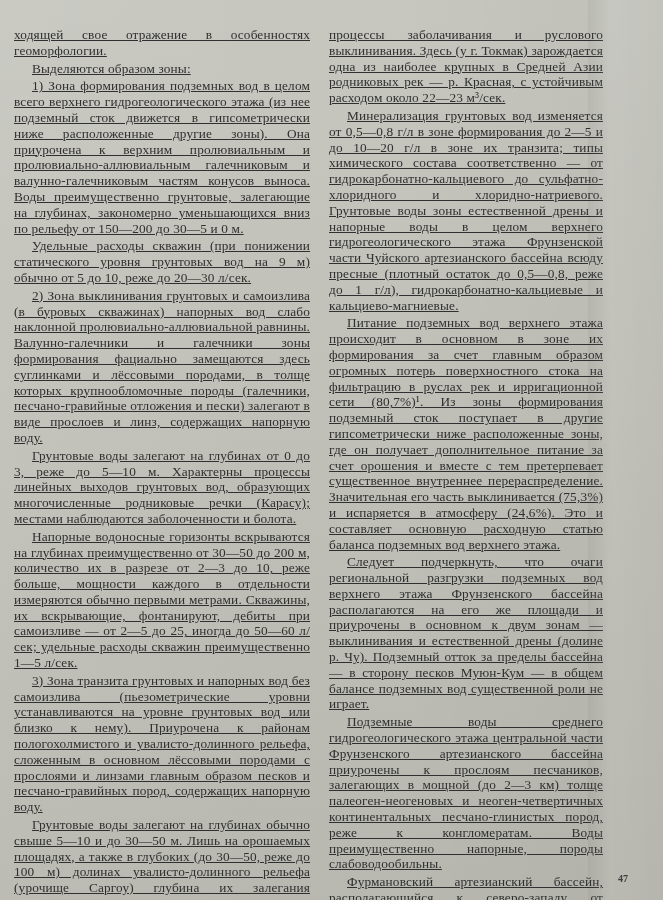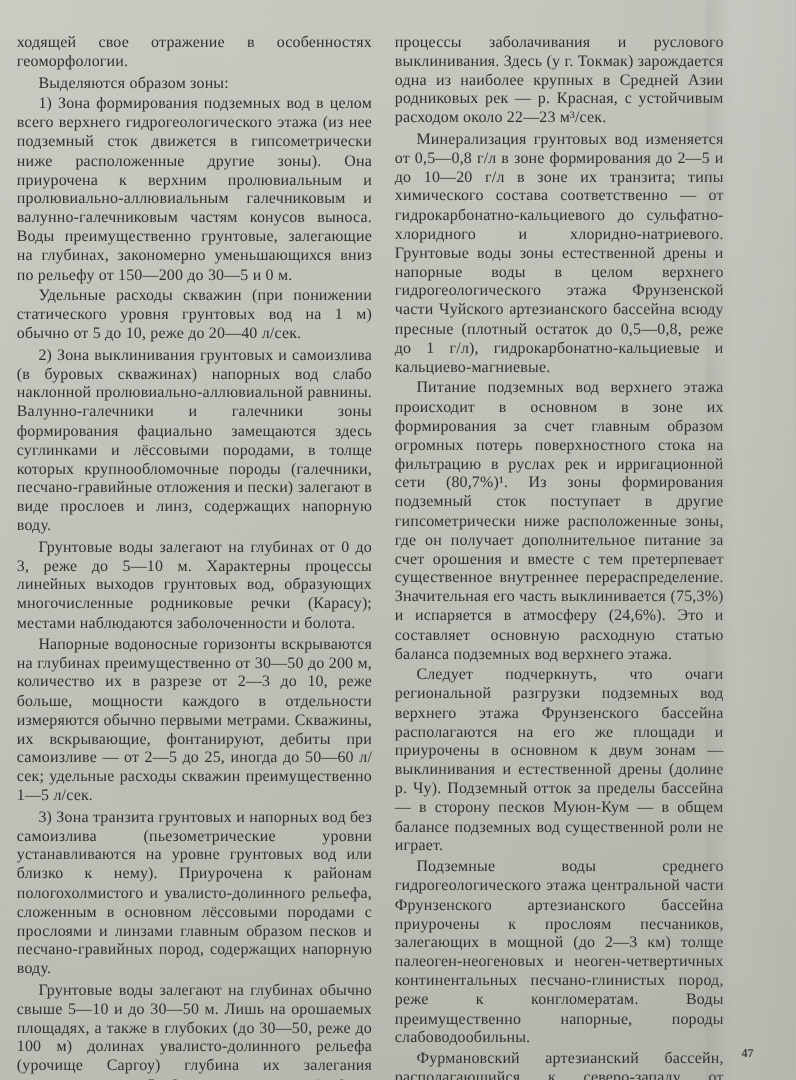--- a/index.html
+++ b/index.html
@@ -45,20 +45,21 @@
       width: 296px;
     }
     .col-right {
       left: 329px;
       width: 274px;
     }
     .column p {
       margin: 0 0 2px 0;
       text-indent: 18px;
       hyphens: manual;
+      text-decoration: underline;
     }
     .column p.noindent {
       text-indent: 0;
     }
     .page-number {
       position: absolute;
       left: 618px;
       top: 873px;
       font-size: 10px;
       font-weight: bold;
@@ -67,21 +68,21 @@
   </style>
 </head>
 <body>
 
 <div class="page">
 
   <div class="column col-left">
     <p class="noindent">ходящей свое отражение в особенностях геоморфологии.</p>
     <p>Выделяются образом зоны:</p>
     <p>1) Зона формирования подземных вод в целом всего верхнего гидрогеологического этажа (из нее подземный сток движется в гипсометрически ниже расположенные другие зоны). Она приурочена к верхним пролювиальным и пролювиально-аллювиальным галечниковым и валунно-галечниковым частям конусов выноса. Воды преимущественно грунтовые, залегающие на глубинах, закономерно уменьшающихся вниз по рельефу от 150—200 до 30—5 и 0 м.</p>
-    <p>Удельные расходы скважин (при понижении статического уровня грунтовых вод на 1 м) обычно от 5 до 10, реже до 20—40 л/сек.</p>
+    <p>Удельные расходы скважин (при понижении статического уровня грунтовых вод на 9 м) обычно от 5 до 10, реже до 20—30 л/сек.</p>
     <p>2) Зона выклинивания грунтовых и самоизлива (в буровых скважинах) напорных вод слабо наклонной пролювиально-аллювиальной равнины. Валунно-галечники и галечники зоны формирования фациально замещаются здесь суглинками и лёссовыми породами, в толще которых крупнообломочные породы (галечники, песчано-гравийные отложения и пески) залегают в виде прослоев и линз, содержащих напорную воду.</p>
     <p>Грунтовые воды залегают на глубинах от 0 до 3, реже до 5—10 м. Характерны процессы линейных выходов грунтовых вод, образующих многочисленные родниковые речки (Карасу); местами наблюдаются заболоченности и болота.</p>
     <p>Напорные водоносные горизонты вскрываются на глубинах преимущественно от 30—50 до 200 м, количество их в разрезе от 2—3 до 10, реже больше, мощности каждого в отдельности измеряются обычно первыми метрами. Скважины, их вскрывающие, фонтанируют, дебиты при самоизливе — от 2—5 до 25, иногда до 50—60 л/сек; удельные расходы скважин преимущественно 1—5 л/сек.</p>
     <p>3) Зона транзита грунтовых и напорных вод без самоизлива (пьезометрические уровни устанавливаются на уровне грунтовых вод или близко к нему). Приурочена к районам пологохолмистого и увалисто-долинного рельефа, сложенным в основном лёссовыми породами с прослоями и линзами главным образом песков и песчано-гравийных пород, содержащих напорную воду.</p>
     <p>Грунтовые воды залегают на глубинах обычно свыше 5—10 и до 30—50 м. Лишь на орошаемых площадях, а также в глубоких (до 30—50, реже до 100 м) долинах увалисто-долинного рельефа (урочище Саргоу) глубина их залегания уменьшается до 5—3, а местами до 1—0 м. Процессы выклинивания исчезают, за исключением лишь некоторых глубоко врезанных речных долин.</p>
 
   </div>
 
   <div class="column col-right">
     <p class="noindent">процессы заболачивания и руслового выклинивания. Здесь (у г. Токмак) зарождается одна из наиболее крупных в Средней Азии родниковых рек — р. Красная, с устойчивым расходом около 22—23 м³/сек.</p>

